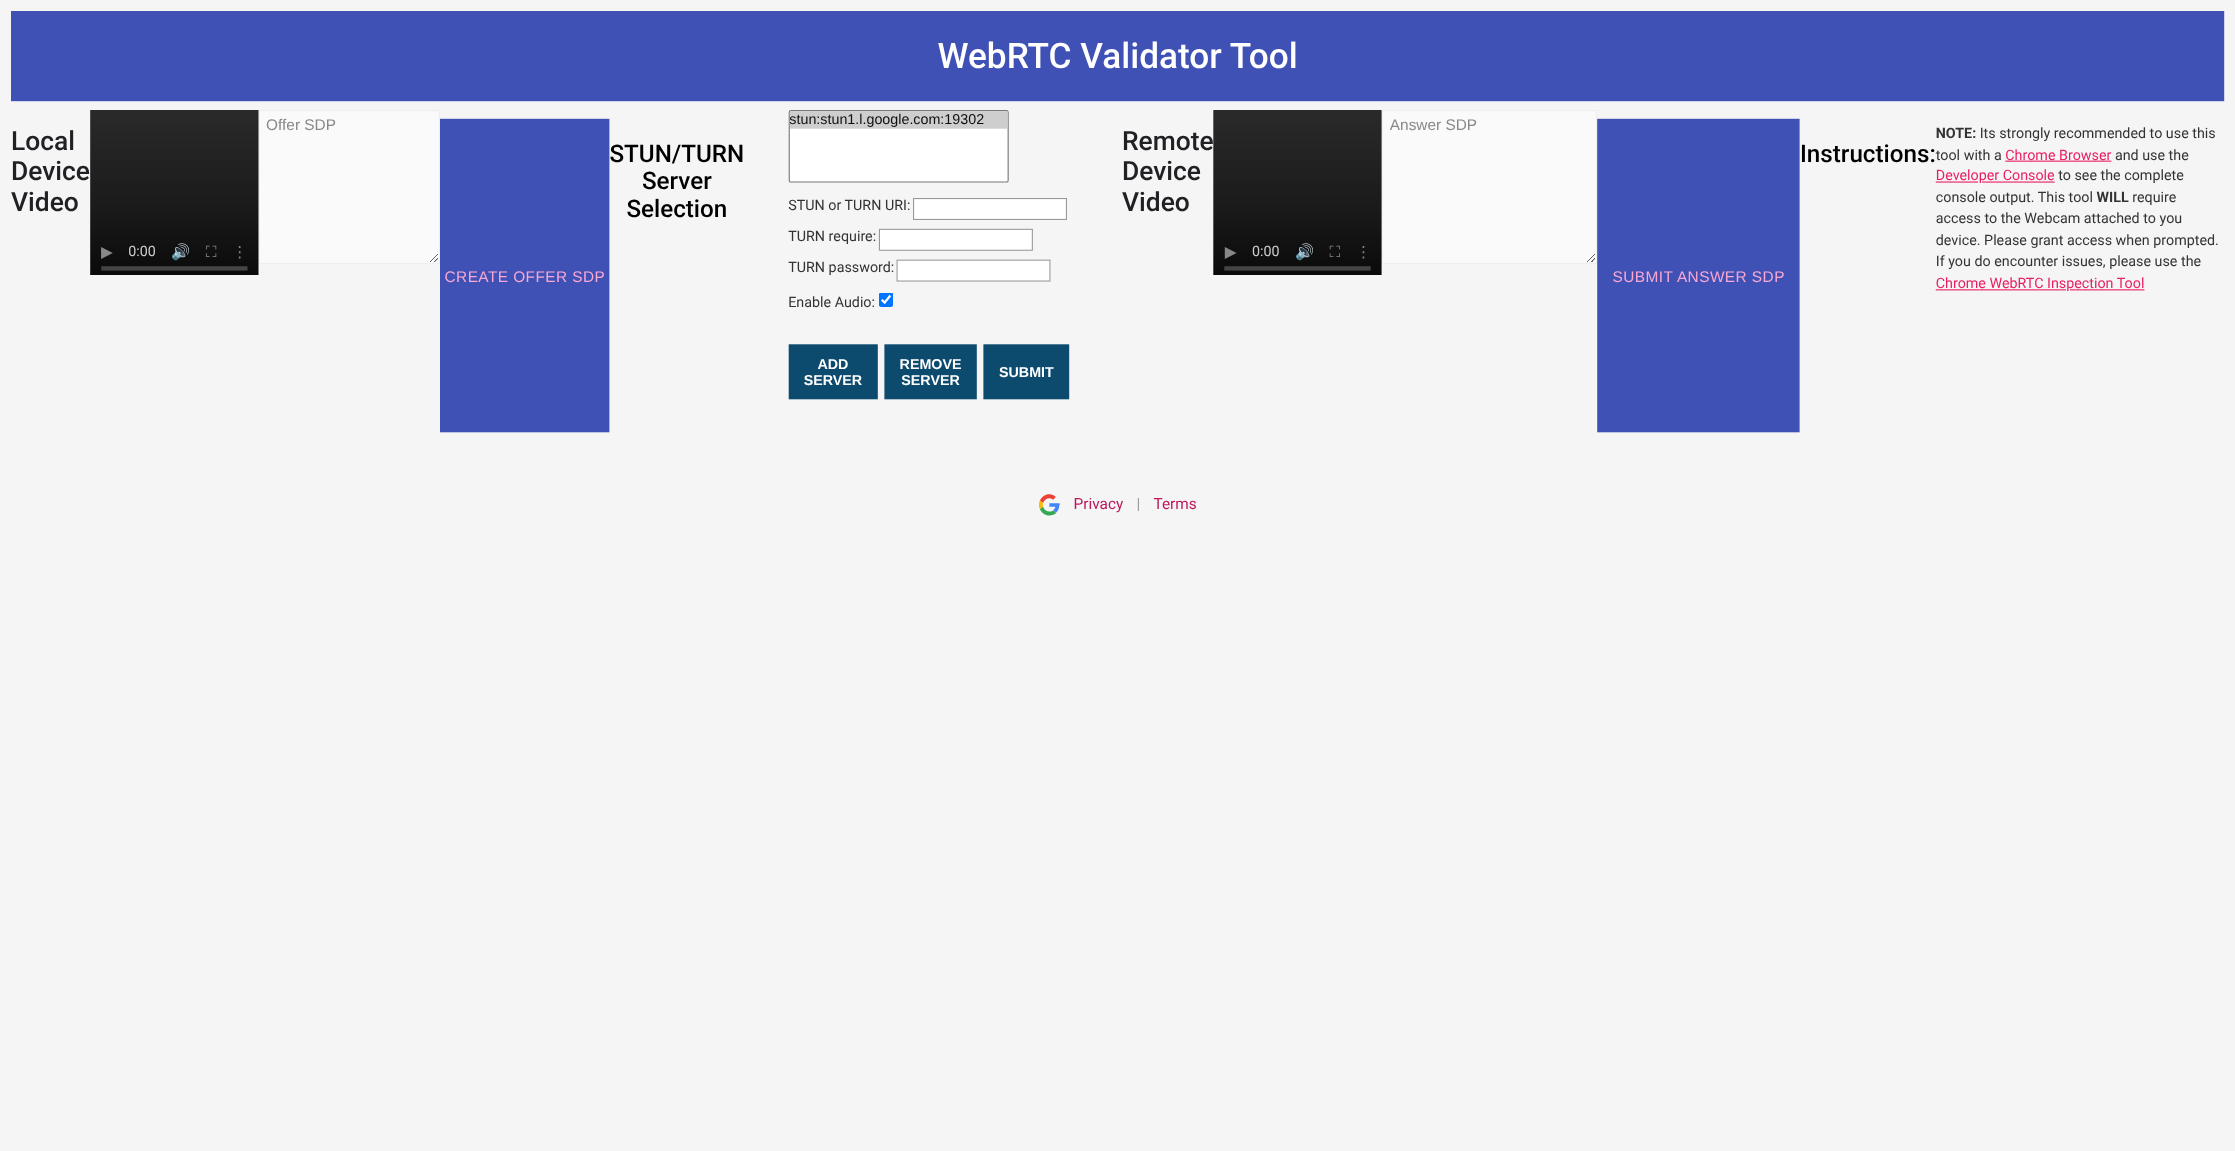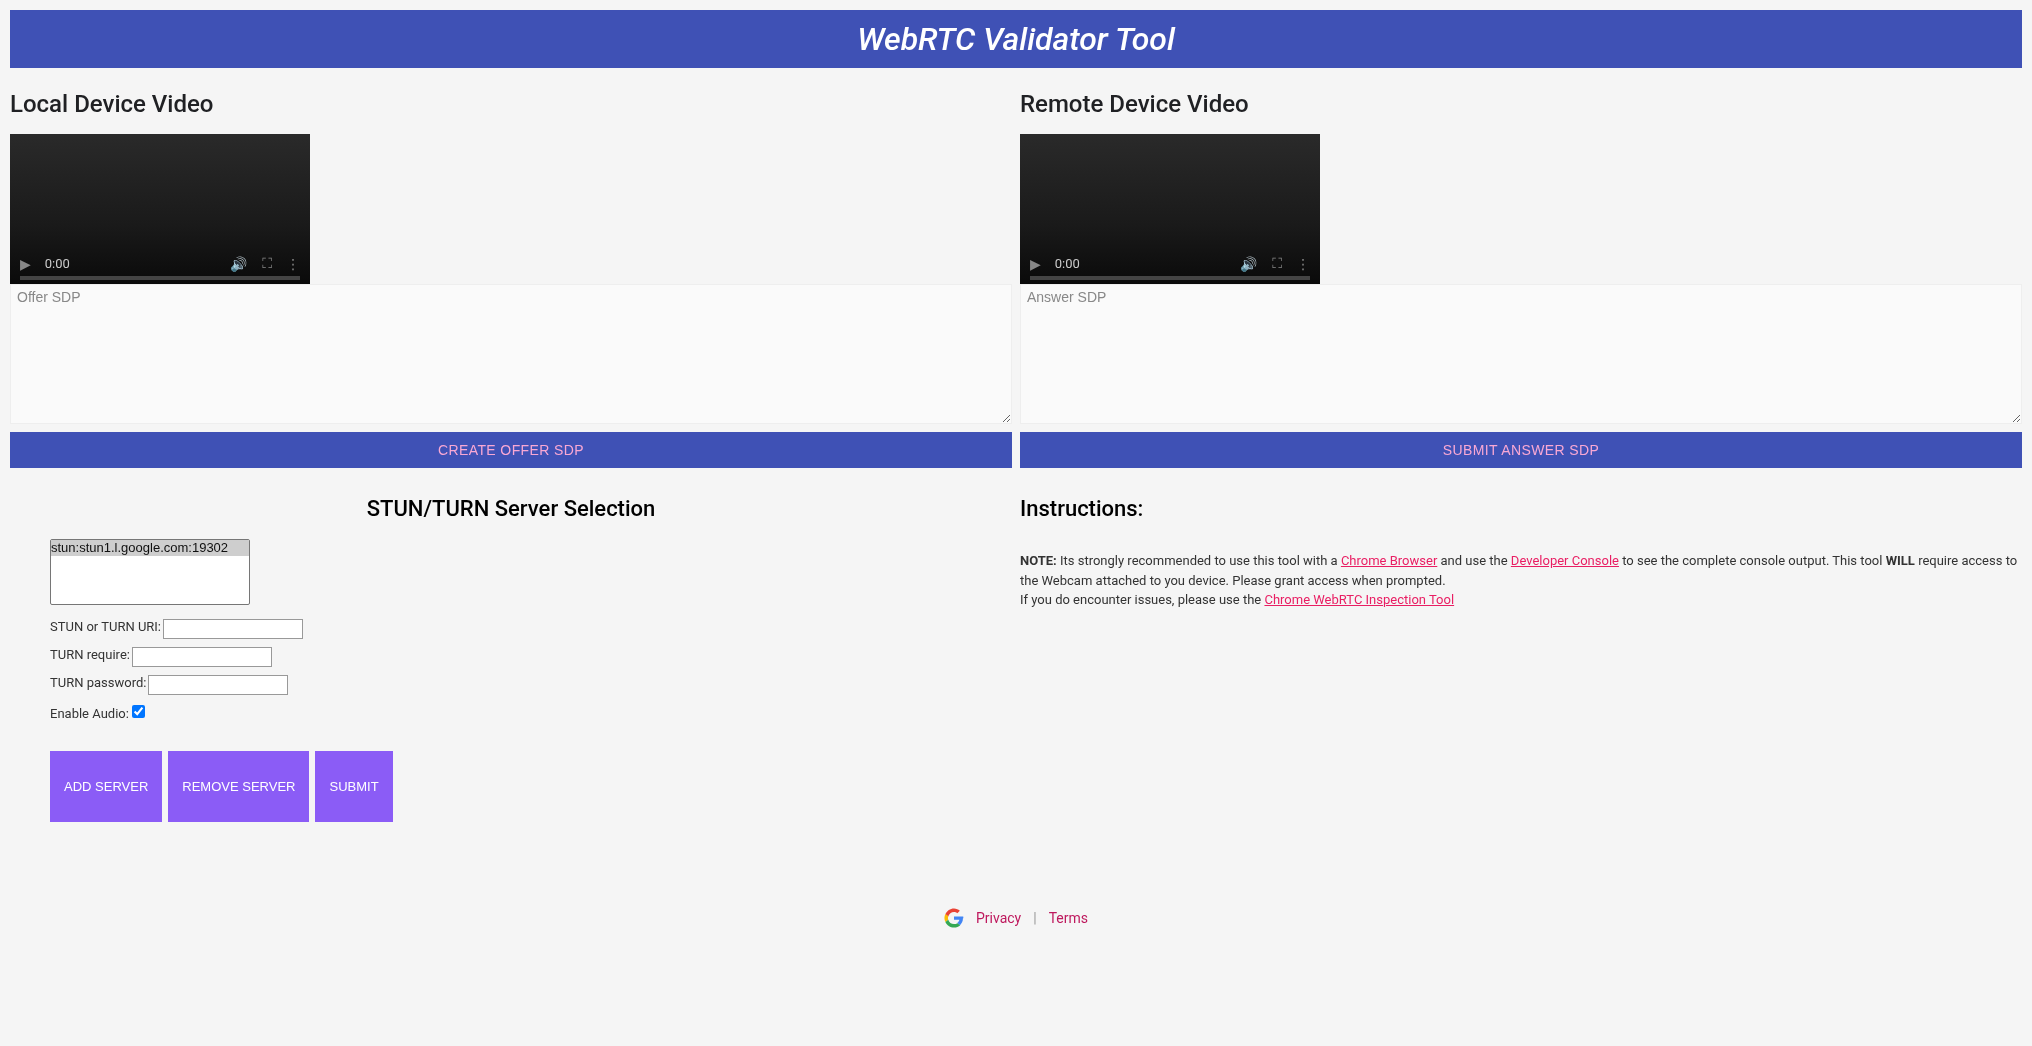--- a/index.html
+++ b/index.html
@@ -5,34 +5,32 @@
     * { box-sizing: border-box; margin: 0; padding: 0; }
     body {
       font-family: Roboto, Arial, sans-serif;
       background: #f5f5f5;
       padding: 10px;
     }
     .header {
       background: #3f51b5;
       color: #fff;
       text-align: center;
-      padding: 10px 0;
+      padding: 22px 0;
       font-size: 32px;
       font-weight: 500;
-      font-style: italic;
     }
     .container {
       display: flex;
       gap: 8px;
       margin-top: 8px;
     }
     .col {
       flex: 1;
       display: flex;
-      flex-direction: column;
     }
     .section-title {
       font-size: 24px;
       font-weight: 500;
       color: #202124;
       margin: 14px 0 16px 0;
     }
     .video-player {
       width: 300px;
       height: 150px;
@@ -110,26 +108,26 @@
     .field-row input[type=password] {
       width: 140px;
       height: 20px;
       border: 1px solid #999;
       margin-left: 2px;
       font-size:13px;
     }
     .audio-row { margin: 10px 0 30px 0; }
     .btn-row { display:flex; gap:6px; }
     .btn-row button {
-      background: #8b5cf6;
+      background: #0c4a6e;
       color: #fff;
       border: none;
-      padding: 28px 14px;
-      font-size: 13px;
-      font-weight: 400;
+      padding: 10px 14px;
+      font-size: 13px;
+      font-weight: 700;
       cursor: pointer;
     }
     .instructions {
       font-size: 13px;
       color: #333;
       line-height: 1.5;
       margin-top: 12px;
     }
     .instructions a { color: #e91e63; text-decoration: underline; }
     .instructions b { font-weight:700; }

